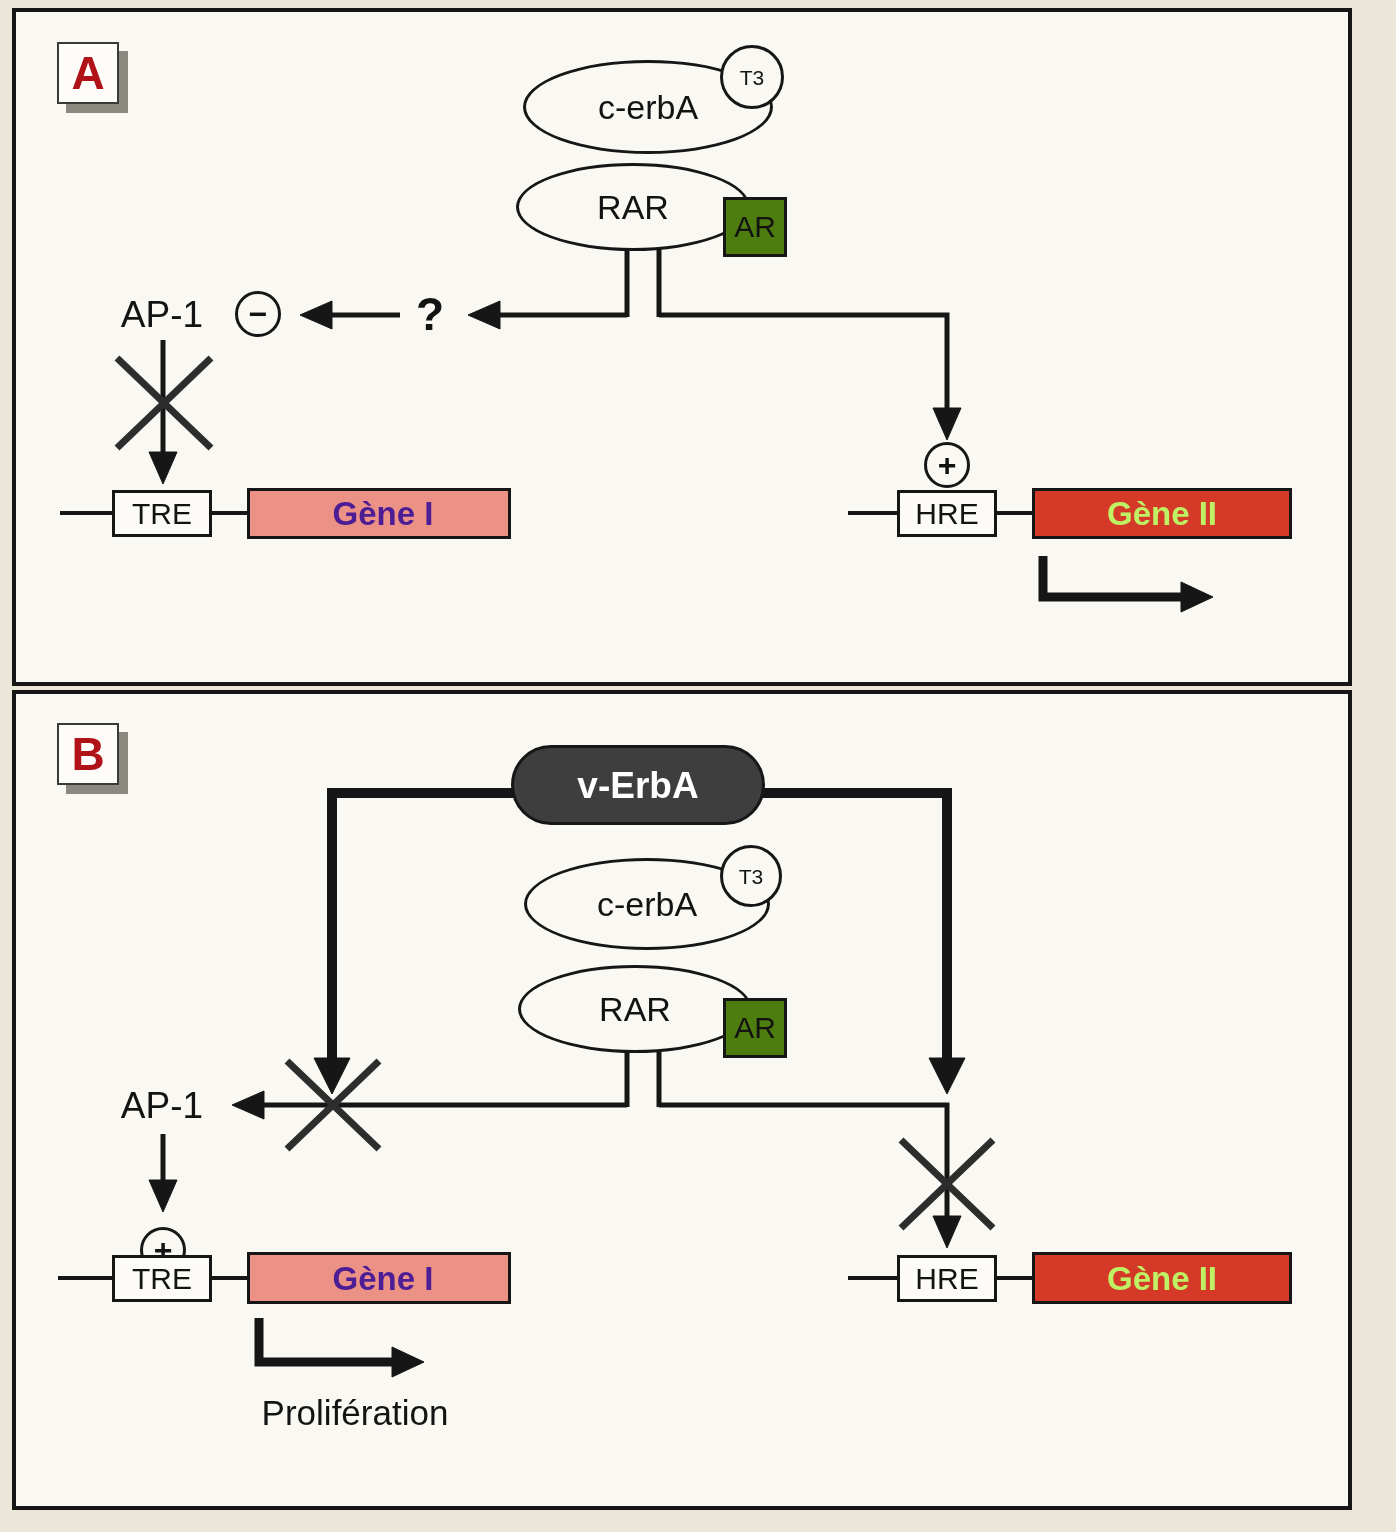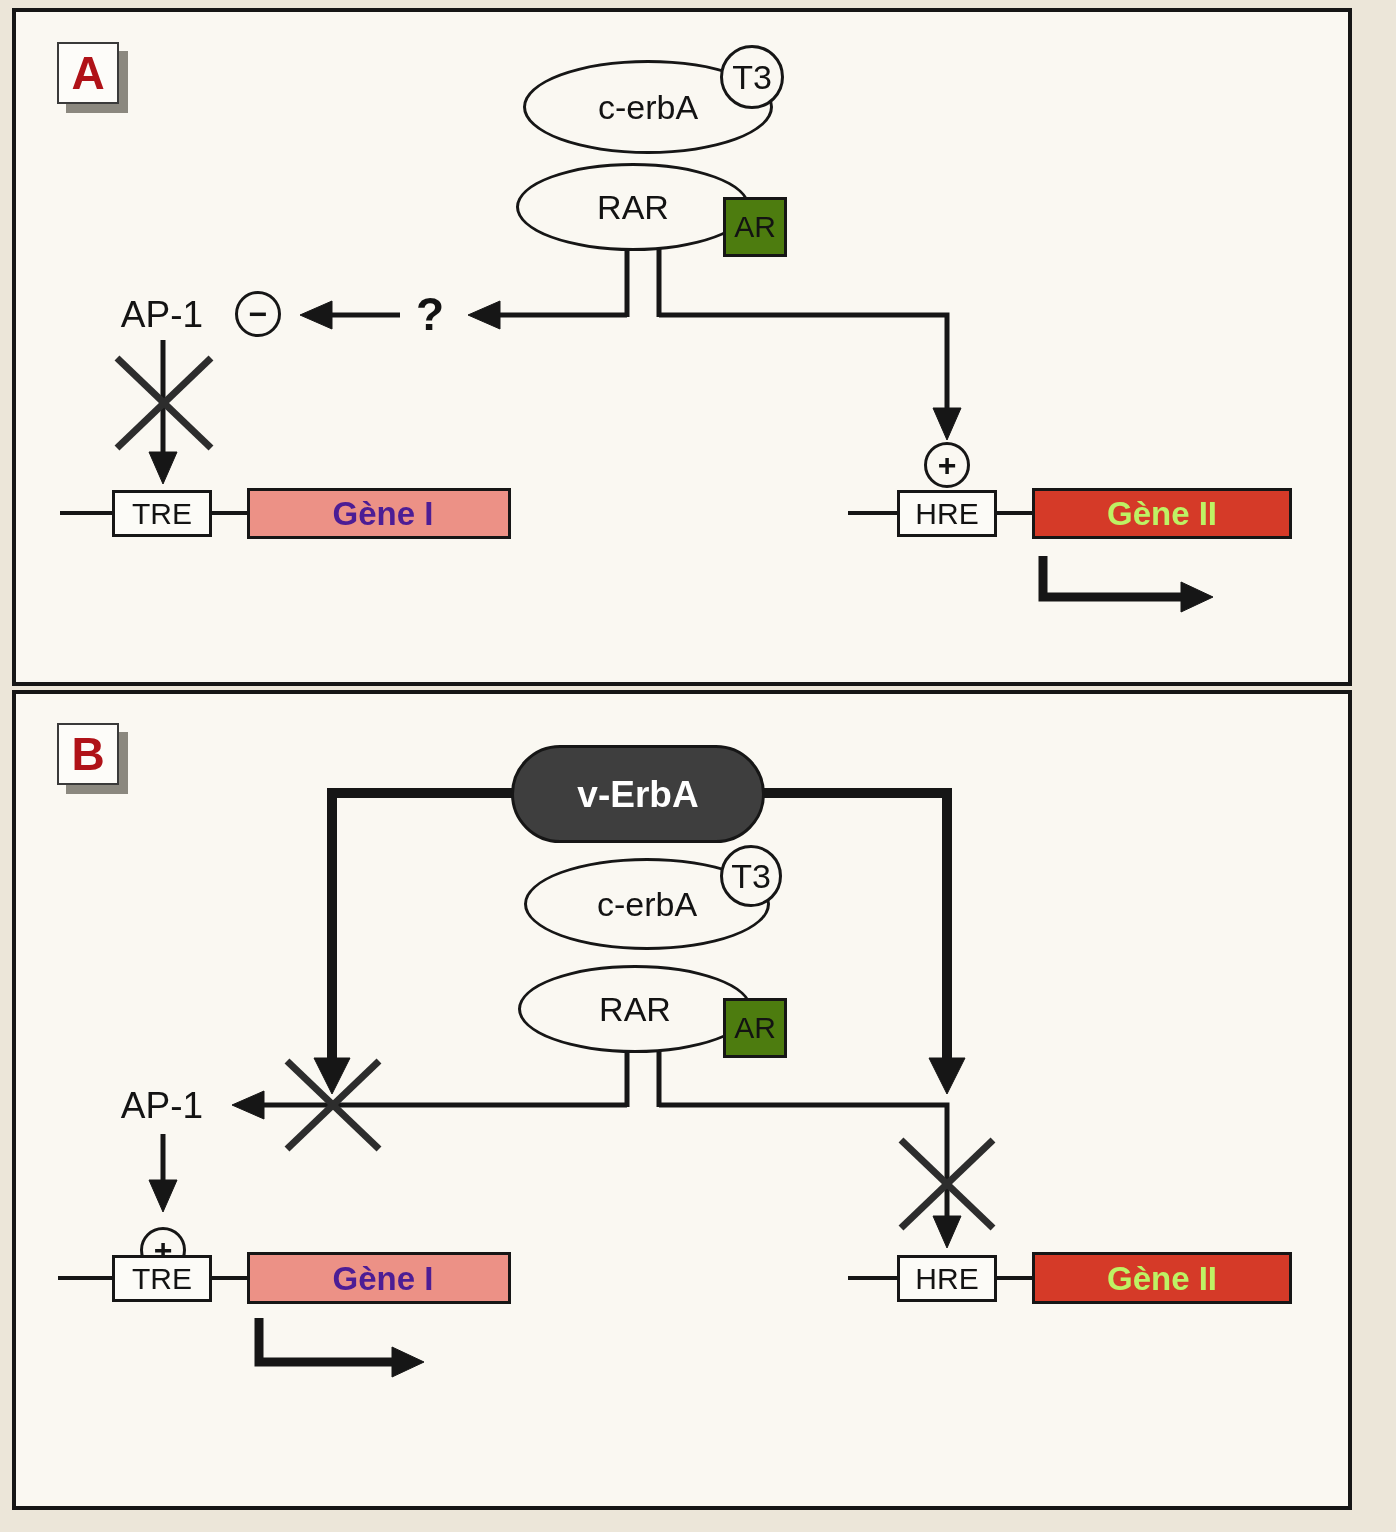--- a/index.html
+++ b/index.html
@@ -18,21 +18,21 @@
     position:absolute; z-index:2;
     display:flex; align-items:center; justify-content:center;
     text-align:center; line-height:1;
   }
   .ellipse {
     border:3px solid #161616; border-radius:50%;
     background:#faf8f2; font-size:34px;
   }
   .smallcircle {
     border:3px solid #161616; border-radius:50%;
-    background:#faf8f2; font-size:34px;
+    background:#faf8f2; font-size:21px;
   }
   .sqbox {
     border:3px solid #161616; background:#4d7c0f; font-size:30px;
   }
   .signcircle {
     border:3px solid #161616; border-radius:50%;
     background:#faf8f2; font-size:32px; font-weight:bold;
   }
   .sitebox {
     border:3px solid #161616; background:#fcfbf7; font-size:30px;
@@ -146,30 +146,31 @@
   <div class="node signcircle" style="left:924px; top:442px; width:46px; height:46px;">+</div>
 
   <div class="node sitebox" style="left:112px; top:490px; width:100px; height:47px;">TRE</div>
   <div class="node genebox gene1" style="left:247px; top:488px; width:264px; height:51px;">Gène I</div>
   <div class="node sitebox" style="left:897px; top:490px; width:100px; height:47px;">HRE</div>
   <div class="node genebox gene2" style="left:1032px; top:488px; width:260px; height:51px;">Gène II</div>
 
 
   <div class="node labelbox" style="left:57px; top:723px; width:62px; height:62px;">B</div>
 
-  <div class="node verba" style="left:511px; top:745px; width:254px; height:98px;">v-ErbA</div>
+  <div class="node verba" style="left:511px; top:745px; width:254px; height:80px;">v-ErbA</div>
 
   <div class="node ellipse" style="left:524px; top:858px; width:246px; height:92px;">c-erbA</div>
   <div class="node smallcircle" style="left:720px; top:845px; width:62px; height:62px;">T3</div>
 
   <div class="node ellipse" style="left:518px; top:965px; width:234px; height:88px;">RAR</div>
   <div class="node sqbox" style="left:723px; top:998px; width:64px; height:60px;">AR</div>
 
   <div class="node plainlabel" style="left:112px; top:1085px; width:100px; height:40px;">AP-1</div>
   <div class="node signcircle" style="left:140px; top:1227px; width:46px; height:46px;">+</div>
 
   <div class="node sitebox" style="left:112px; top:1255px; width:100px; height:47px;">TRE</div>
   <div class="node genebox gene1" style="left:247px; top:1252px; width:264px; height:52px;">Gène I</div>
   <div class="node sitebox" style="left:897px; top:1255px; width:100px; height:47px;">HRE</div>
   <div class="node genebox gene2" style="left:1032px; top:1252px; width:260px; height:52px;">Gène II</div>
 
+  <div class="node outcome" style="left:205px; top:1391px; width:300px; height:42px;">Prolifération</div>
 
 </div>
 
 </body></html>

